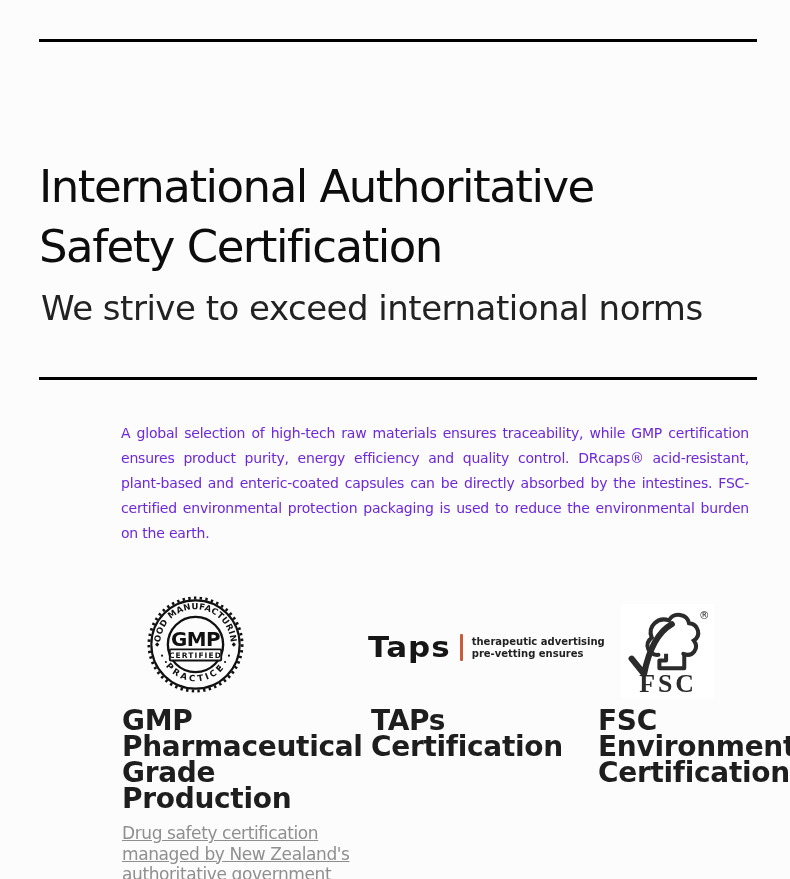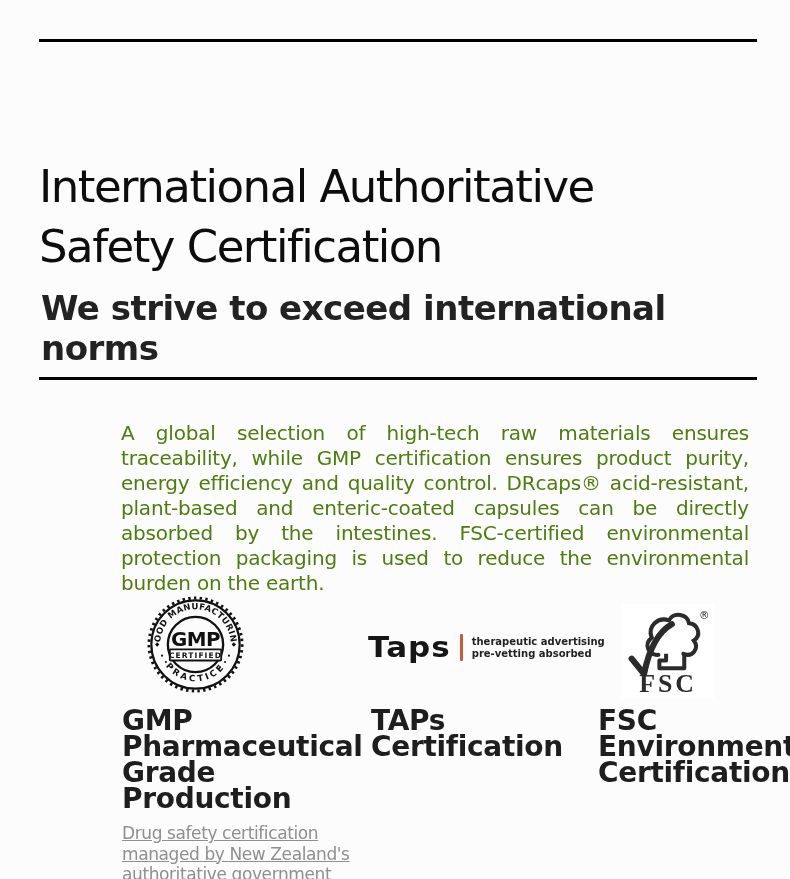--- a/index.html
+++ b/index.html
@@ -13,26 +13,26 @@
   .rule{position:absolute;left:39px;width:718px;height:3px;background:#000;}
   .rule-top{top:39px;}
   .rule-mid{top:377px;}
   .main-heading{
     position:absolute;left:39px;top:157px;margin:0;
     font-size:45px;line-height:60px;font-weight:400;
     letter-spacing:-1.5px;color:#0d0d0d;white-space:pre-line;
   }
   .subtitle{
     position:absolute;left:41px;top:288px;margin:0;
-    font-size:34px;font-weight:700;letter-spacing:-0.5px;color:#222;
+    font-size:34px;font-weight:400;letter-spacing:-0.5px;color:#222;
   }
   .intro{
     position:absolute;left:121px;top:421px;width:628px;margin:0;
-    font-size:20px;line-height:25px;letter-spacing:-0.2px;
-    color:#4d7c0f;text-align:justify;
+    font-size:14px;line-height:25px;letter-spacing:-0.2px;
+    color:#6d28d9;text-align:justify;
   }
   .badge-gmp{position:absolute;left:147px;top:596px;width:97px;height:97px;}
   .taps{position:absolute;left:368px;top:632px;display:flex;align-items:center;gap:9px;}
   .taps-word{font-size:31px;line-height:31px;font-weight:700;letter-spacing:1px;color:#161616;transform:scaleY(0.92);}
   .taps-bar{width:3px;height:27px;border-radius:1px;}
   .taps-tagline{font-size:10px;line-height:11.5px;font-weight:700;color:#222;}
   .fsc-box{
     position:absolute;left:621px;top:604px;width:93px;height:94px;
     background:#ffffff;display:flex;align-items:center;justify-content:center;
   }
@@ -90,21 +90,21 @@
     <circle cx="84.5" cy="61.5" r="1.1" fill="#111"></circle>
     <circle cx="80.5" cy="68" r="1.1" fill="#111"></circle>
     <circle cx="75" cy="73.5" r="1.1" fill="#111"></circle>
   </svg>
 
   <div class="taps">
     <span class="taps-word">Taps</span>
     <span class="taps-bar" style="background: rgb(200, 92, 56);"></span>
     <span class="taps-tagline">
       <span>therapeutic advertising</span><br>
-      <span>pre-vetting absorbed</span>
+      <span>pre-vetting ensures</span>
     </span>
   </div>
 
   <div class="fsc-box">
     <svg width="88" height="92" viewBox="0 0 92 96">
       <text x="84" y="15" text-anchor="middle" font-size="11" fill="#2b2b2b" font-family="DejaVu Sans, sans-serif">®</text>
       <path d="M8,56 L21,72 C26,47 36,28 50,20" fill="none" stroke="#2b2b2b" stroke-width="6.4" stroke-linecap="round" stroke-linejoin="round"></path>
       <path d="M36,52 C26,53 20,41 29,34 C24,22 36,12 47,16 C52,7 66,9 68,19 C78,20 81,32 73,37 C79,45 72,55 62,51" fill="none" stroke="#2b2b2b" stroke-width="4.2" stroke-linecap="round"></path>
       <path d="M44,51 L44,58 L37,58 L37,66 L63,66 L63,51" fill="none" stroke="#2b2b2b" stroke-width="4.2" stroke-linejoin="round"></path>
       <text x="46" y="91" text-anchor="middle" font-size="27" font-weight="600" letter-spacing="3" fill="#2b2b2b" font-family="Liberation Serif, DejaVu Serif, serif">FSC</text>

